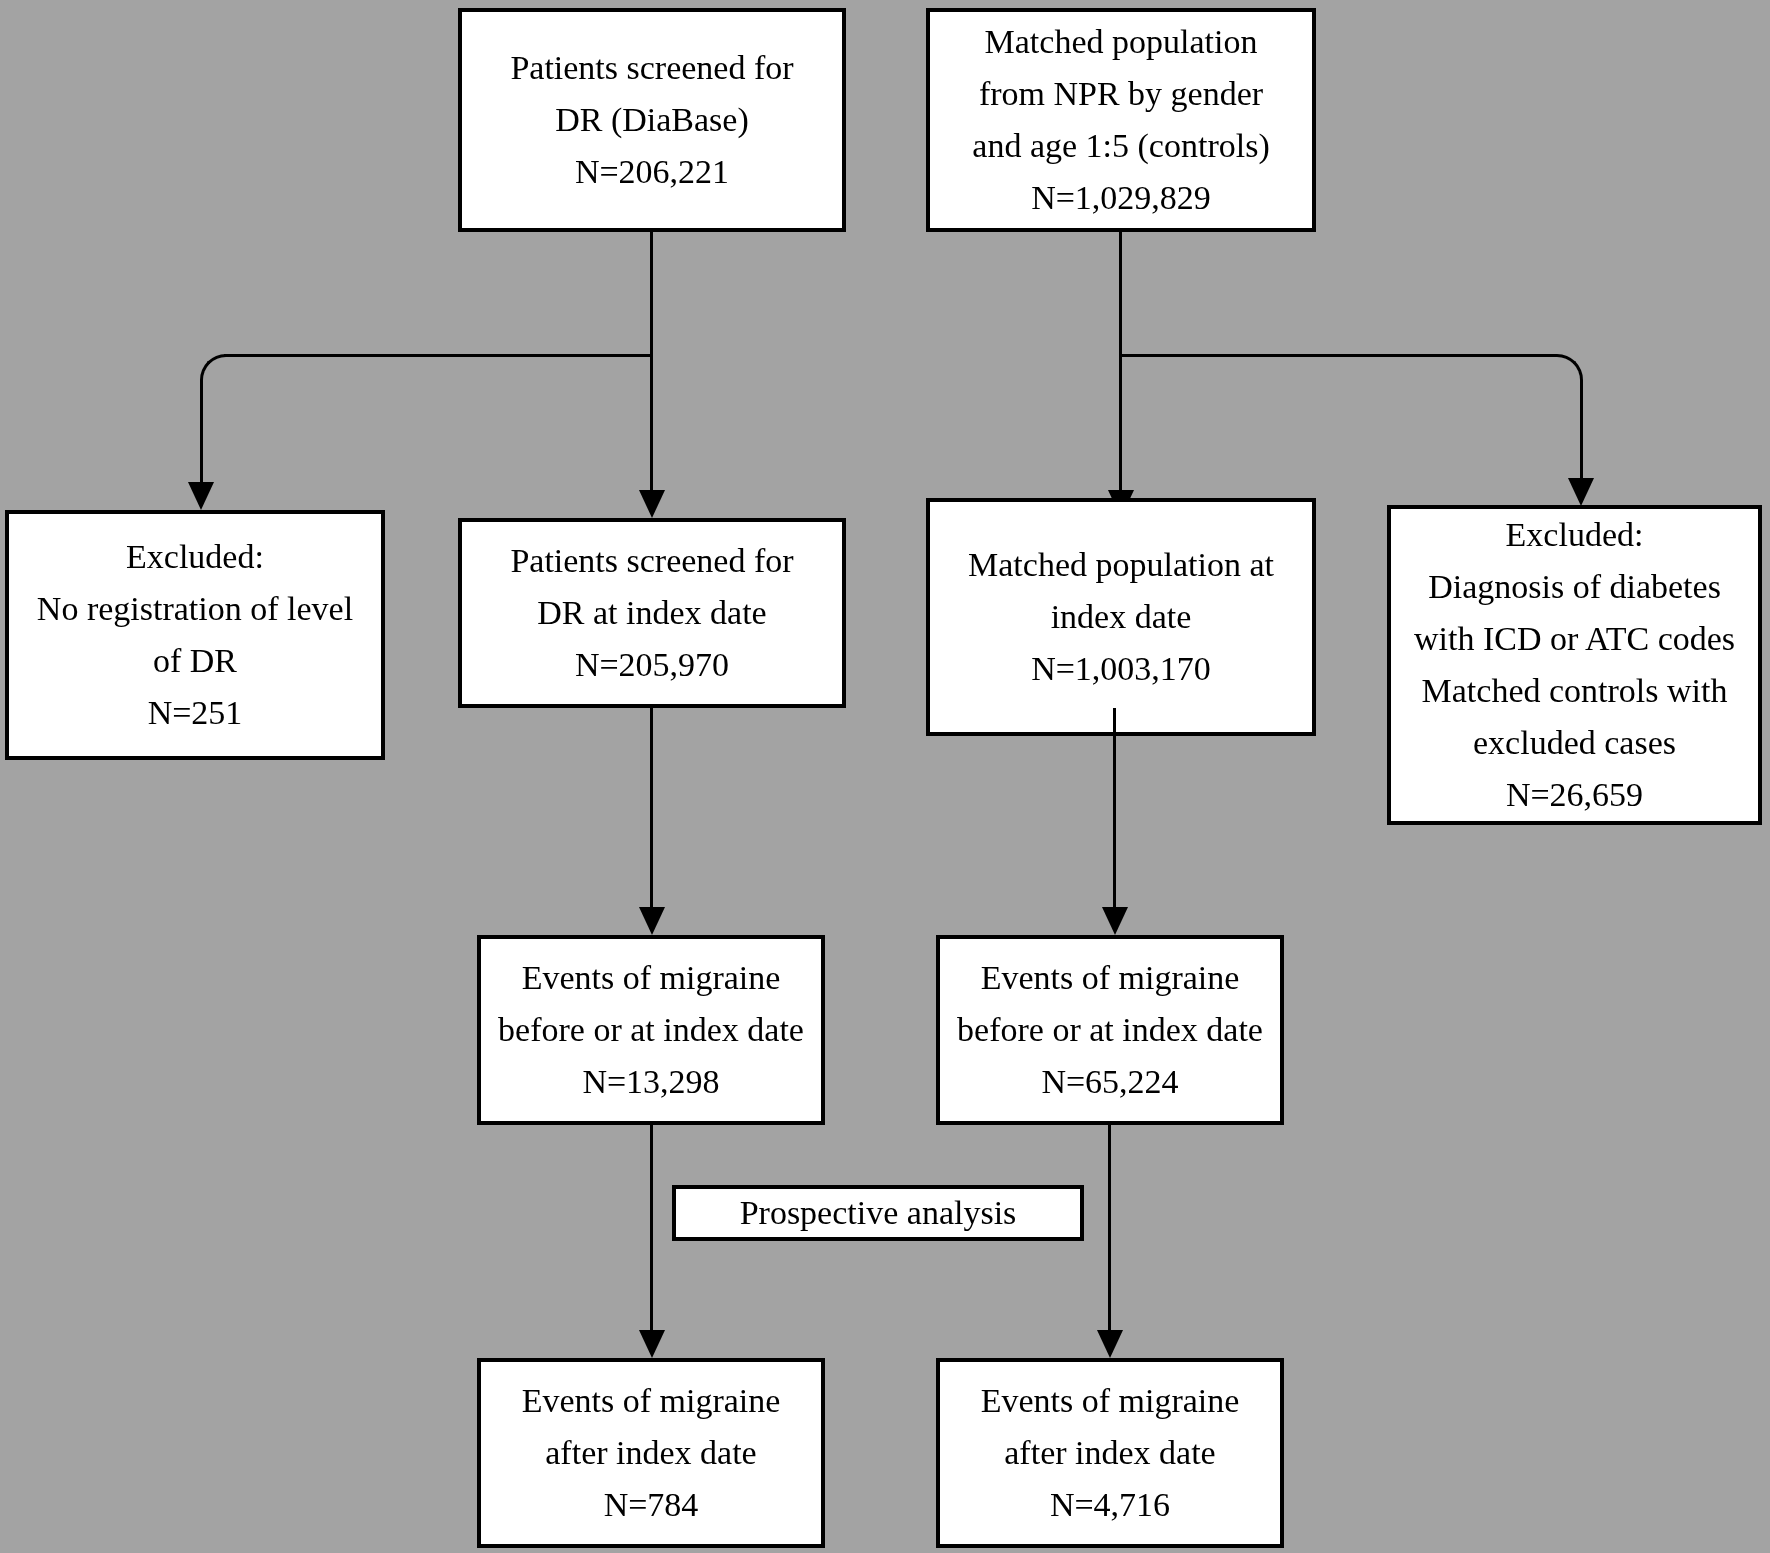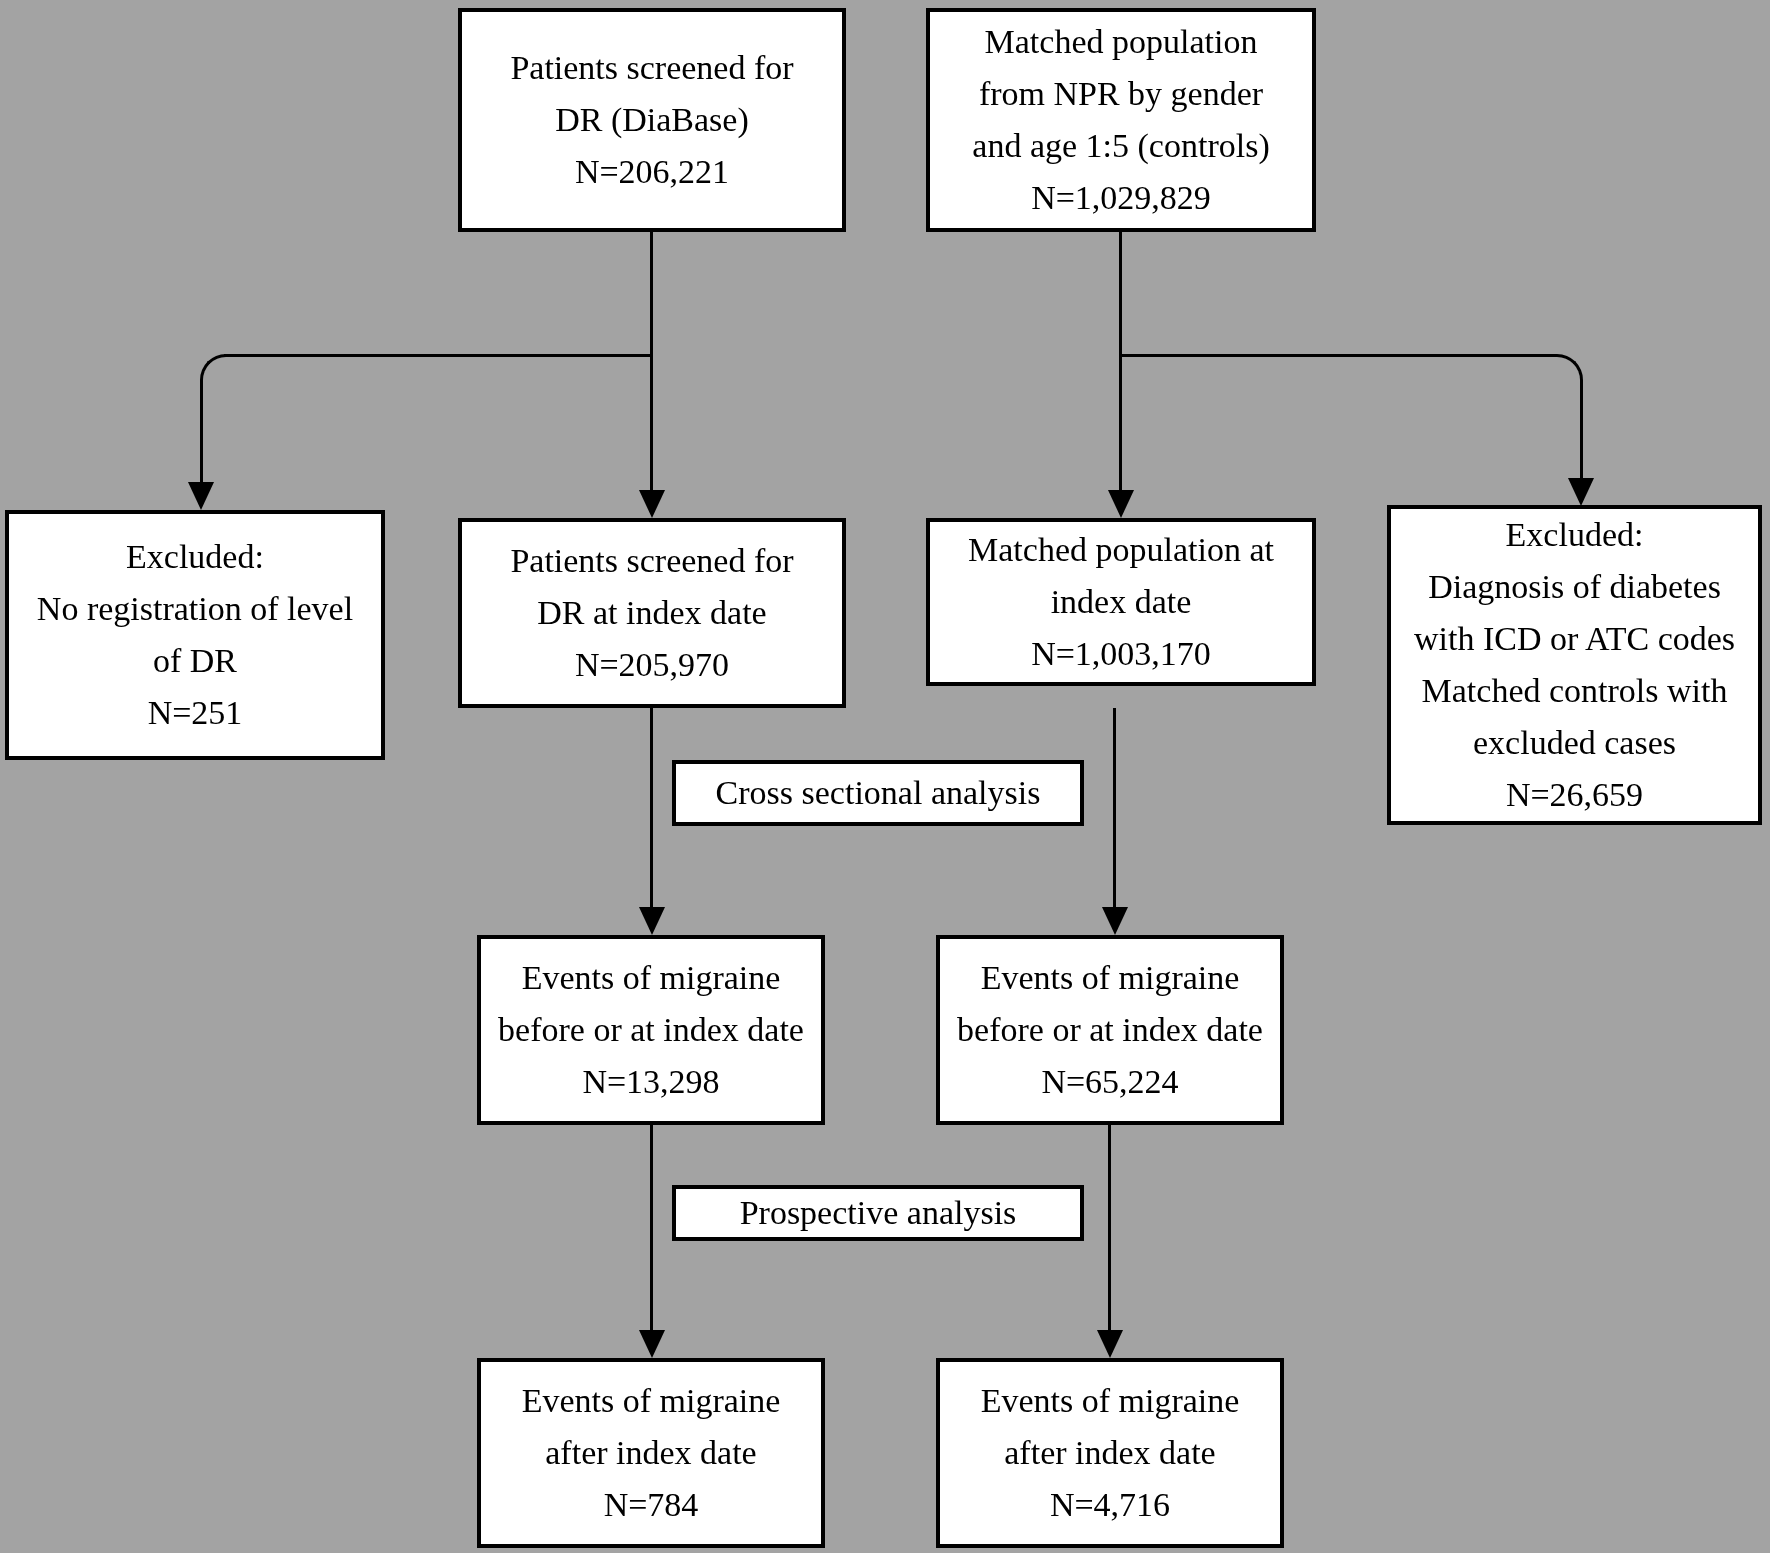--- a/index.html
+++ b/index.html
@@ -82,36 +82,35 @@
   <div class="vline" style="left:1580px; top:380px; width:3px; height:98px;"></div>
   <div class="arrow-down" style="left:1568px; top:478px;"></div>
 
   <div class="box" style="left:5px; top:510px; width:380px; height:250px;">Excluded:
 No registration of level
 of DR
 N=251</div>
   <div class="box" style="left:458px; top:518px; width:388px; height:190px;">Patients screened for
 DR at index date
 N=205,970</div>
-  <div class="box" style="left:926px; top:518px; width:390px; height:168px;">Matched population at
+  <div class="box" style="left:926px; top:498px; width:390px; height:238px;">Matched population at
 index date
 N=1,003,170</div>
   <div class="box" style="left:1387px; top:505px; width:375px; height:320px;">Excluded:
 Diagnosis of diabetes
 with ICD or ATC codes
 Matched controls with
 excluded cases
 N=26,659</div>
 
   <div class="vline" style="left:650px; top:708px; width:3px; height:201px;"></div>
   <div class="arrow-down" style="left:639px; top:907px;"></div>
   <div class="vline" style="left:1113px; top:708px; width:3px; height:201px;"></div>
   <div class="arrow-down" style="left:1102px; top:907px;"></div>
 
-  <div class="label-box" style="left:672px; top:760px; width:412px; height:66px;">Cross sectional analysis</div>
 
   <div class="box" style="left:477px; top:935px; width:348px; height:190px;">Events of migraine
 before or at index date
 N=13,298</div>
   <div class="box" style="left:936px; top:935px; width:348px; height:190px;">Events of migraine
 before or at index date
 N=65,224</div>
 
   <div class="vline" style="left:650px; top:1125px; width:3px; height:207px;"></div>
   <div class="arrow-down" style="left:639px; top:1330px;"></div>

